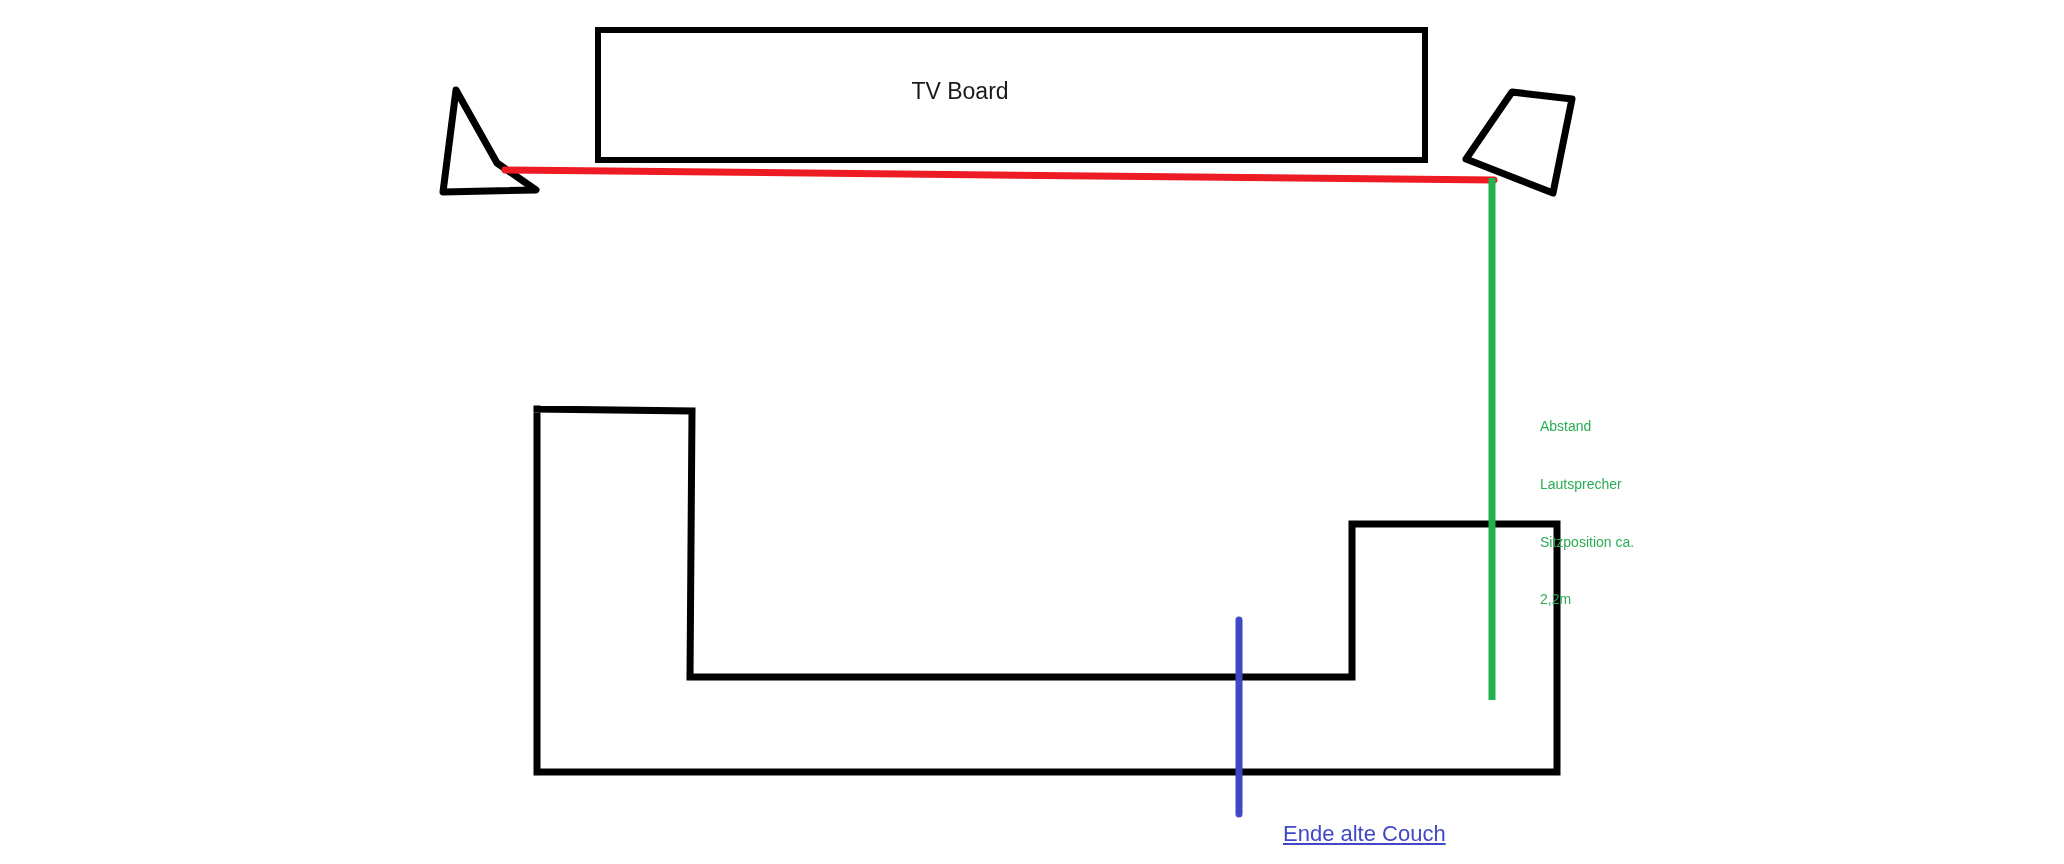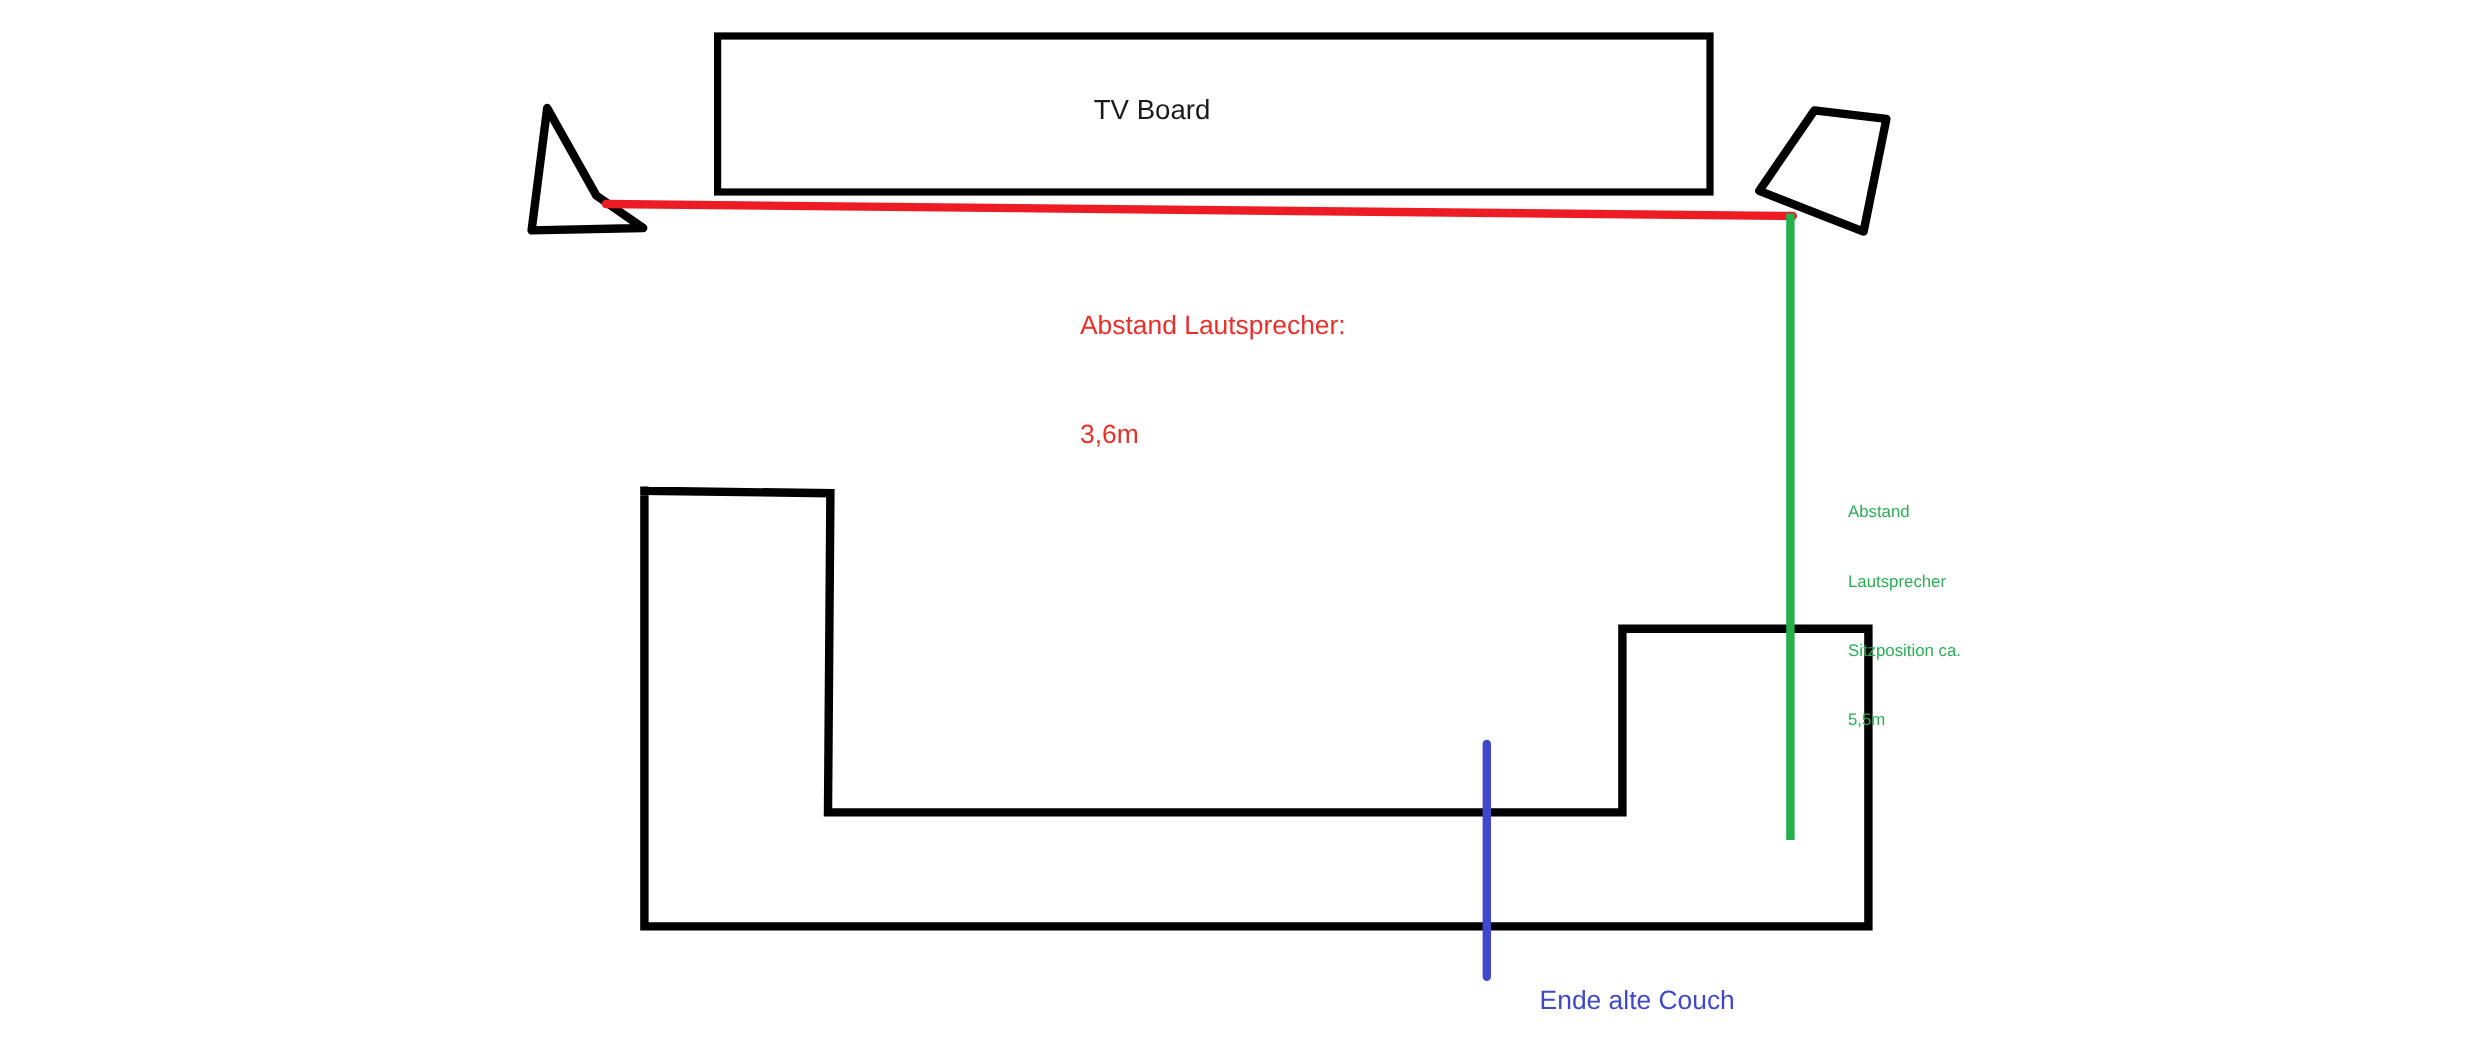--- a/index.html
+++ b/index.html
@@ -50,20 +50,21 @@
     left: 1540px;
     top: 378px;
     font-size: 14px;
     color: #2bad55;
   }
   #old-couch-end-label {
     left: 1283px;
     top: 819px;
     font-size: 22px;
     color: #4148c8;
+    text-decoration: underline;
   }
 </style>
 </head>
 <body>
 
 <div id="canvas">
 
   <svg class="layer" viewBox="0 0 2064 864" xmlns="http://www.w3.org/2000/svg">
 
     <rect x="598" y="30" width="827" height="130" fill="none" stroke="#000000" stroke-width="6"></rect>
@@ -76,27 +77,23 @@
 
     <line x1="505" y1="170" x2="1494" y2="180" stroke="#ed1c24" stroke-width="7" stroke-linecap="round"></line>
 
     <line x1="1492" y1="178" x2="1492" y2="700" stroke="#22b14c" stroke-width="7" stroke-linecap="butt"></line>
 
     <line x1="1239" y1="620" x2="1239" y2="814" stroke="#4148c8" stroke-width="7" stroke-linecap="round"></line>
   </svg>
 
   <div class="label" id="tv-board-label">TV Board</div>
 
-  <div class="label" id="speaker-distance-label">
-    <div>Abstand Lautsprecher:</div>
-    <div>3,6m</div>
-  </div>
 
   <div class="label" id="listening-distance-label">
     <div>Abstand</div>
     <div>Lautsprecher</div>
     <div>Sitzposition ca.</div>
-    <div>5,5m</div>
+    <div>2,2m</div>
   </div>
 
   <div class="label" id="old-couch-end-label">Ende alte Couch</div>
 
 </div>
 
 </body></html>

